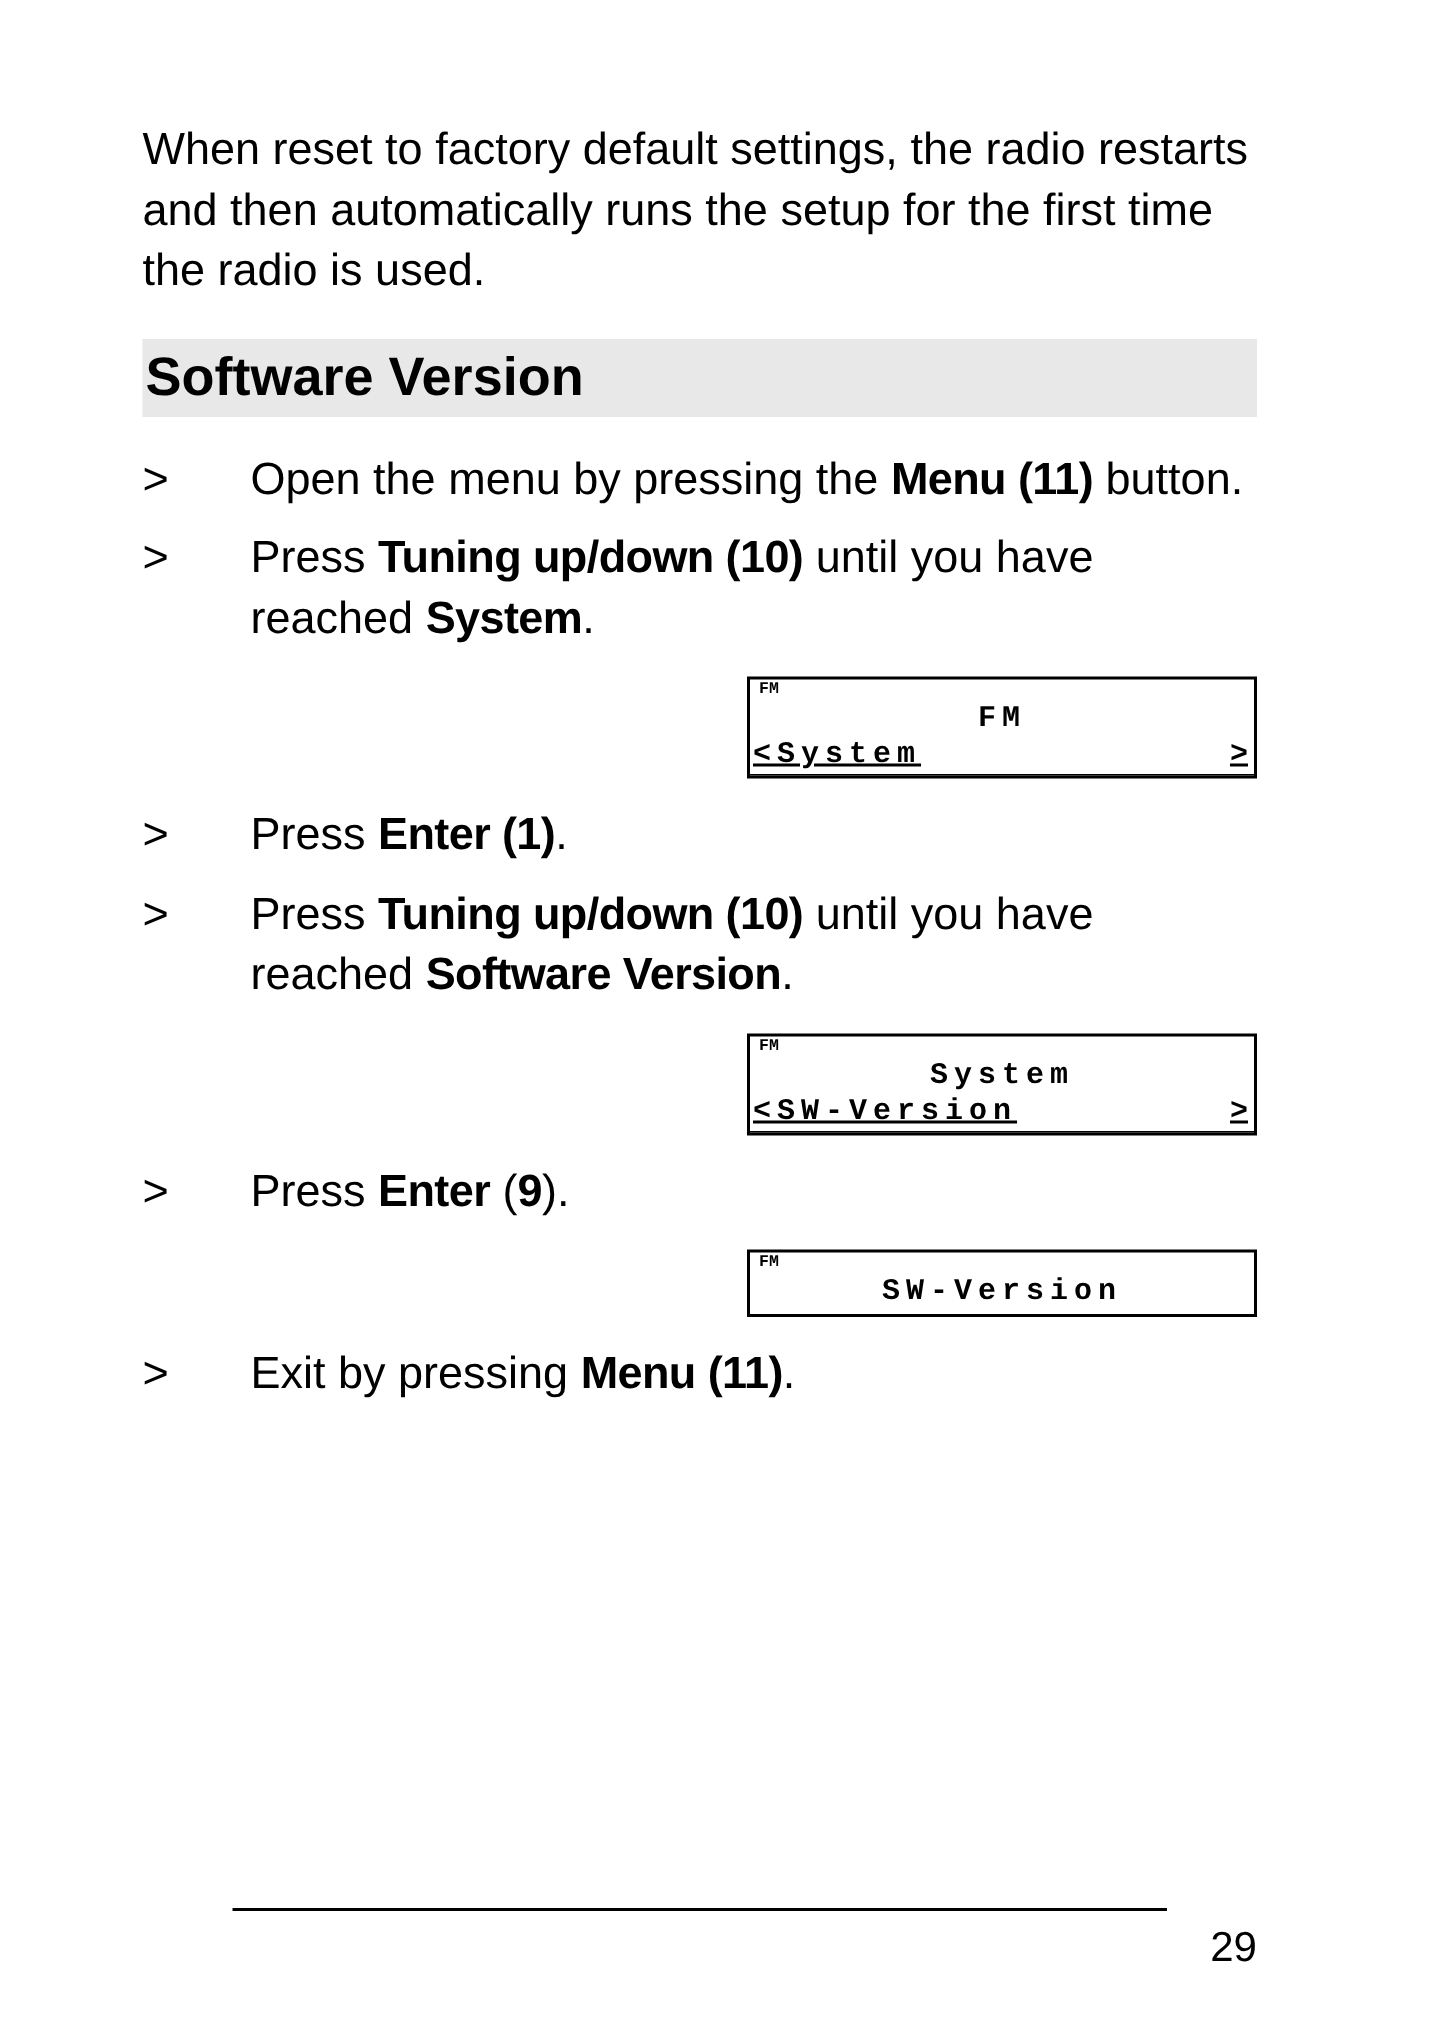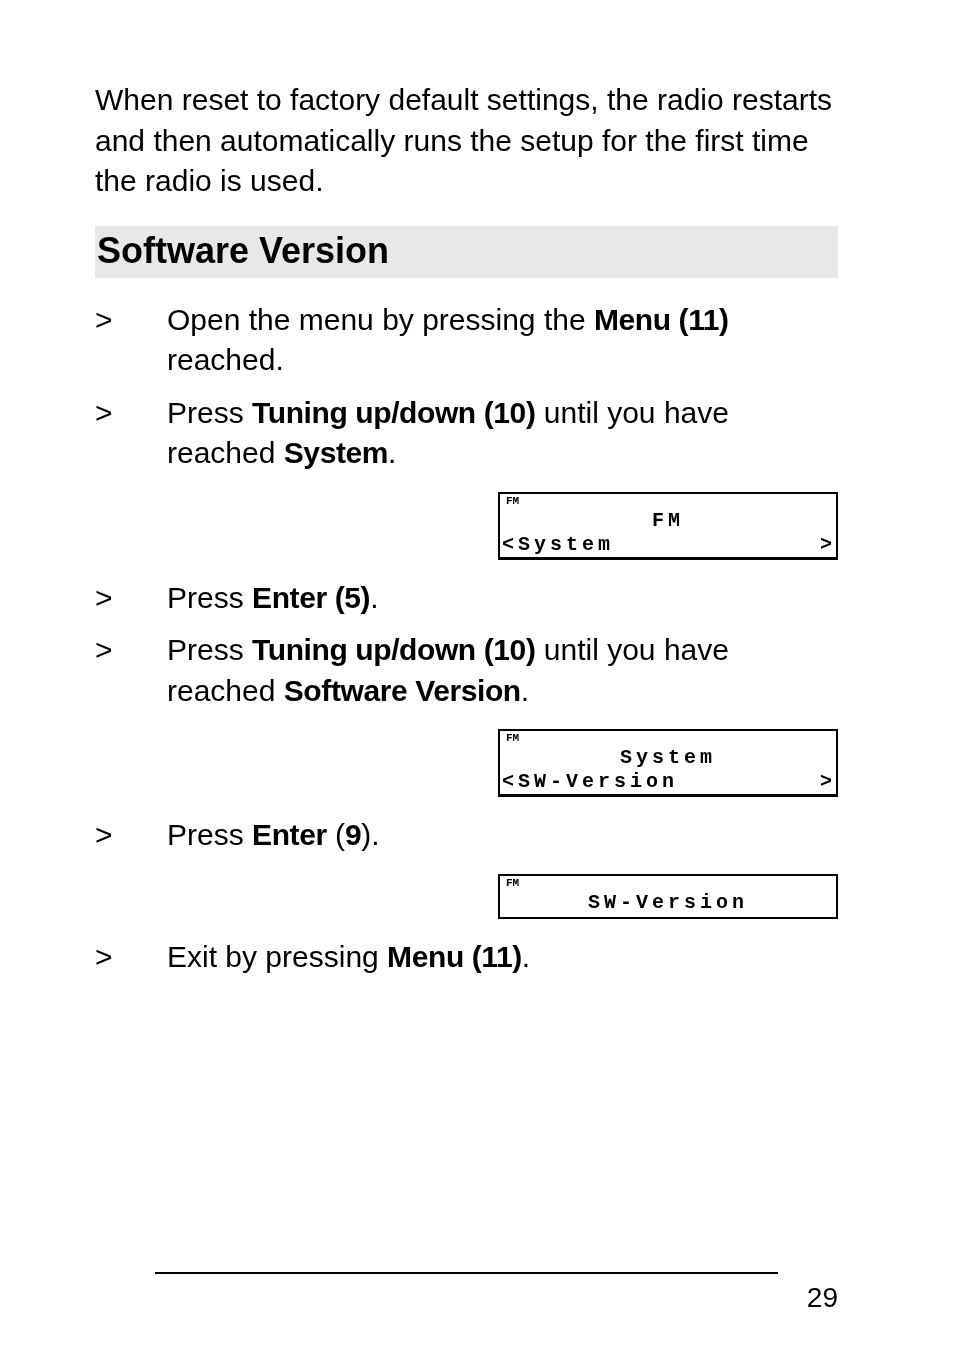--- a/index.html
+++ b/index.html
@@ -74,20 +74,21 @@
   }
   .lcd-line-bottom {
     font-size: 20px;
     font-weight: bold;
     line-height: 1.2;
     border-bottom: 1px solid #000;
     display: flex;
     justify-content: space-between;
     margin: 0 -6px -2px -6px;
     padding: 0 4px 0 2px;
+    text-decoration: underline;
   }
   .lcd-line-bottom .arrow-right {
     letter-spacing: 0;
   }
   .footer {
     margin-top: auto;
   }
   .footer-rule {
     border: none;
     border-top: 2px solid #000;
@@ -103,21 +104,21 @@
 
 <div class="page">
 
   <p class="intro">When reset to factory default settings, the radio restarts and then automatically runs the setup for the first time the radio is used.</p>
 
   <h2 class="section-heading">Software Version</h2>
 
   <div class="step">
     <div class="step-marker">&gt;</div>
     <div class="step-body">
-      <span>Open the menu by pressing the </span><span class="heavy">Menu (11)</span><span> reached.</span>
+      <span>Open the menu by pressing the </span><span class="heavy">Menu (11)</span><span> button.</span>
     </div>
   </div>
 
   <div class="step">
     <div class="step-marker">&gt;</div>
     <div class="step-body">
       <span>Press </span><span class="heavy">Tuning up/down (10)</span><span> until you have reached </span><span class="heavy">System</span><span>.</span>
     </div>
   </div>
 
@@ -128,21 +129,21 @@
       <div class="lcd-line-bottom">
         <span>&lt;System</span>
         <span class="arrow-right">&gt;</span>
       </div>
     </div>
   </div>
 
   <div class="step">
     <div class="step-marker">&gt;</div>
     <div class="step-body">
-      <span>Press </span><span class="heavy">Enter (5)</span><span>.</span>
+      <span>Press </span><span class="heavy">Enter (1)</span><span>.</span>
     </div>
   </div>
 
   <div class="step">
     <div class="step-marker">&gt;</div>
     <div class="step-body">
       <span>Press </span><span class="heavy">Tuning up/down (10)</span><span> until you have reached </span><span class="heavy">Software Version</span><span>.</span>
     </div>
   </div>
 

